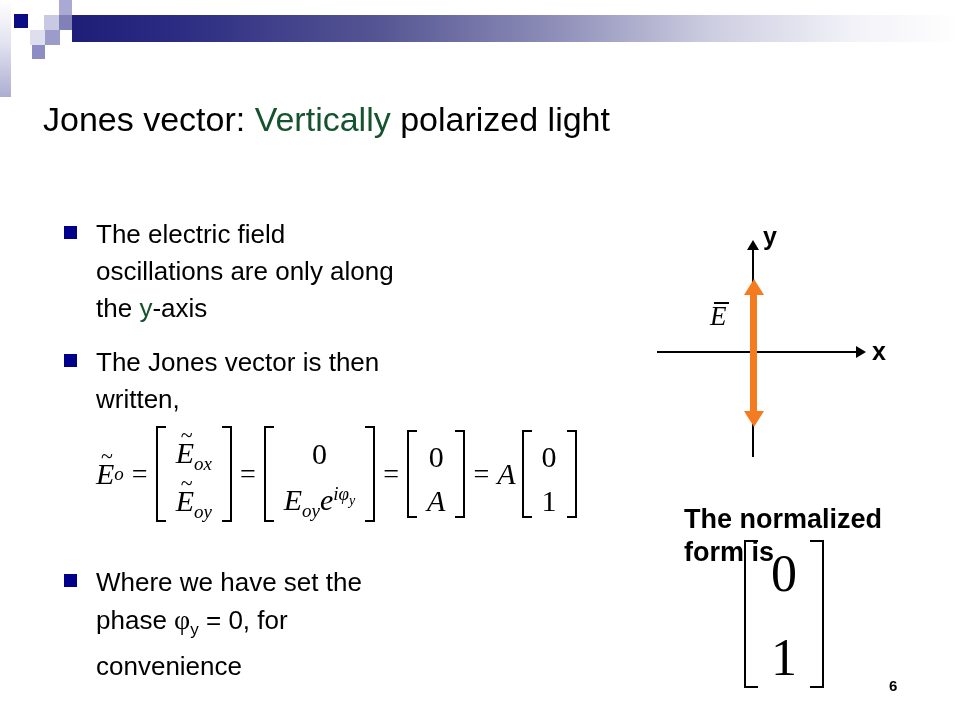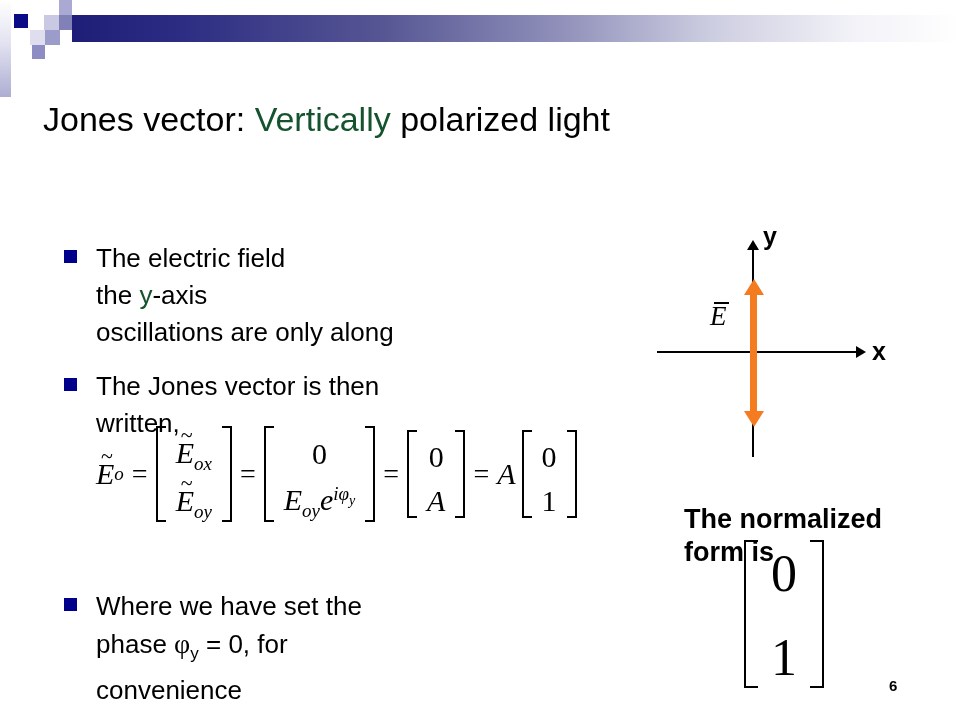--- a/index.html
+++ b/index.html
@@ -20,21 +20,21 @@
   .sq4{left:59px; top:15px; width:13px; height:15px; background:#8181b8;}
   .sq5{left:30px; top:30px; width:15px; height:15px; background:#dedeef;}
   .sq6{left:45px; top:30px; width:15px; height:15px; background:#9c9ccb;}
   .sq7{left:32px; top:45px; width:13px; height:14px; background:#8d8dc3;}
 
   
   .title{position:absolute; left:43px; top:100px; font-size:34px; white-space:nowrap;}
   .accent{color:#14532d;}
 
   
-  .bullet{position:absolute; left:64px; display:flex; align-items:flex-start;margin-top:24px;}
+  .bullet{position:absolute; left:64px; display:flex; align-items:flex-start;}
   .b1{top:216px;} .b2{top:344px;justify-content:center;} .b3{top:564px;}
   .marker{width:13px; height:13px; background:#00008b; margin-top:10px; margin-right:19px; flex:none;}
   .btext{font-size:26px; line-height:37px;}
   .phi{font-family:"Liberation Serif",serif; font-size:28px;}
   .bsub{font-size:17px;}
 
   
   .eq{position:absolute; left:96px; top:422px; height:104px; display:flex;
       align-items:center; font-family:"Liberation Serif",serif; font-size:30px;}
   .eq i{font-family:"Liberation Serif",serif;}
@@ -98,22 +98,22 @@
   <div class="sq sq5"></div>
   <div class="sq sq6"></div>
   <div class="sq sq7"></div>
 
   <div class="title"><span>Jones vector: </span><span class="accent">Vertically</span><span> polarized light</span></div>
 
   <div class="bullet b1">
     <div class="marker"></div>
     <div class="btext">
       <div>The electric field</div>
+      <div>oscillations are only along</div>
       <div><span>the </span><span class="accent">y</span><span>-axis</span></div>
-      <div>oscillations are only along</div>
     </div>
   </div>
 
   <div class="bullet b2">
     <div class="marker"></div>
     <div class="btext">
       <div>The Jones vector is then</div>
       <div>written,</div>
     </div>
   </div>

